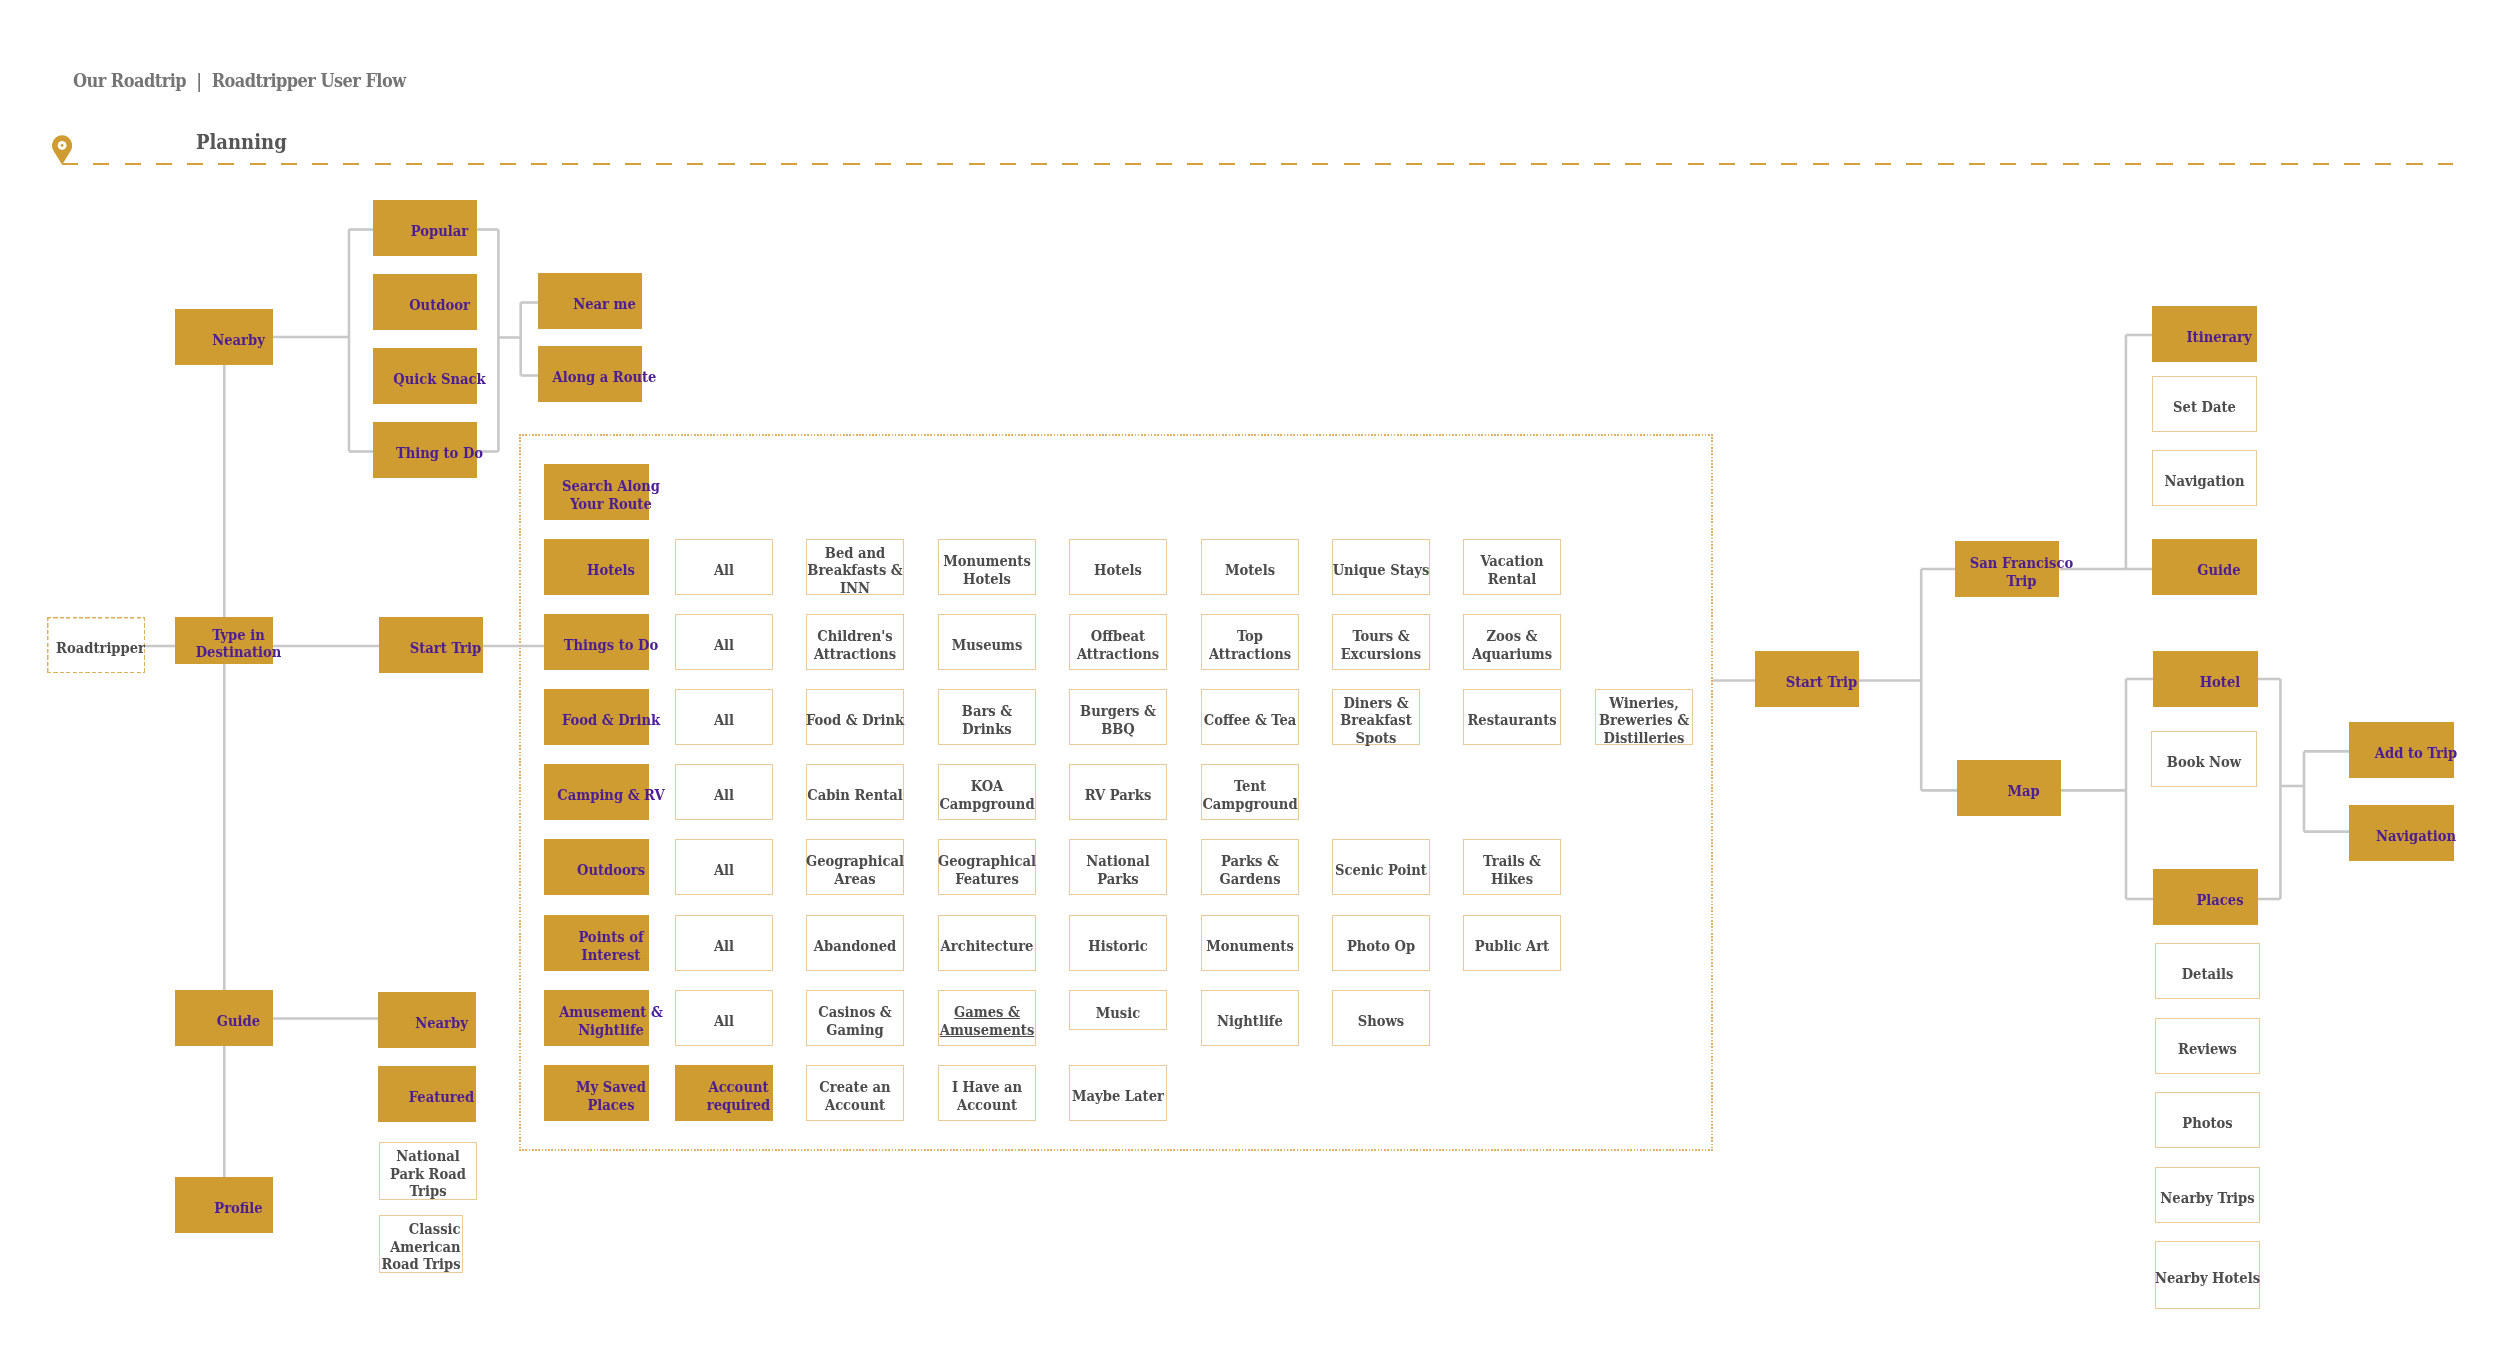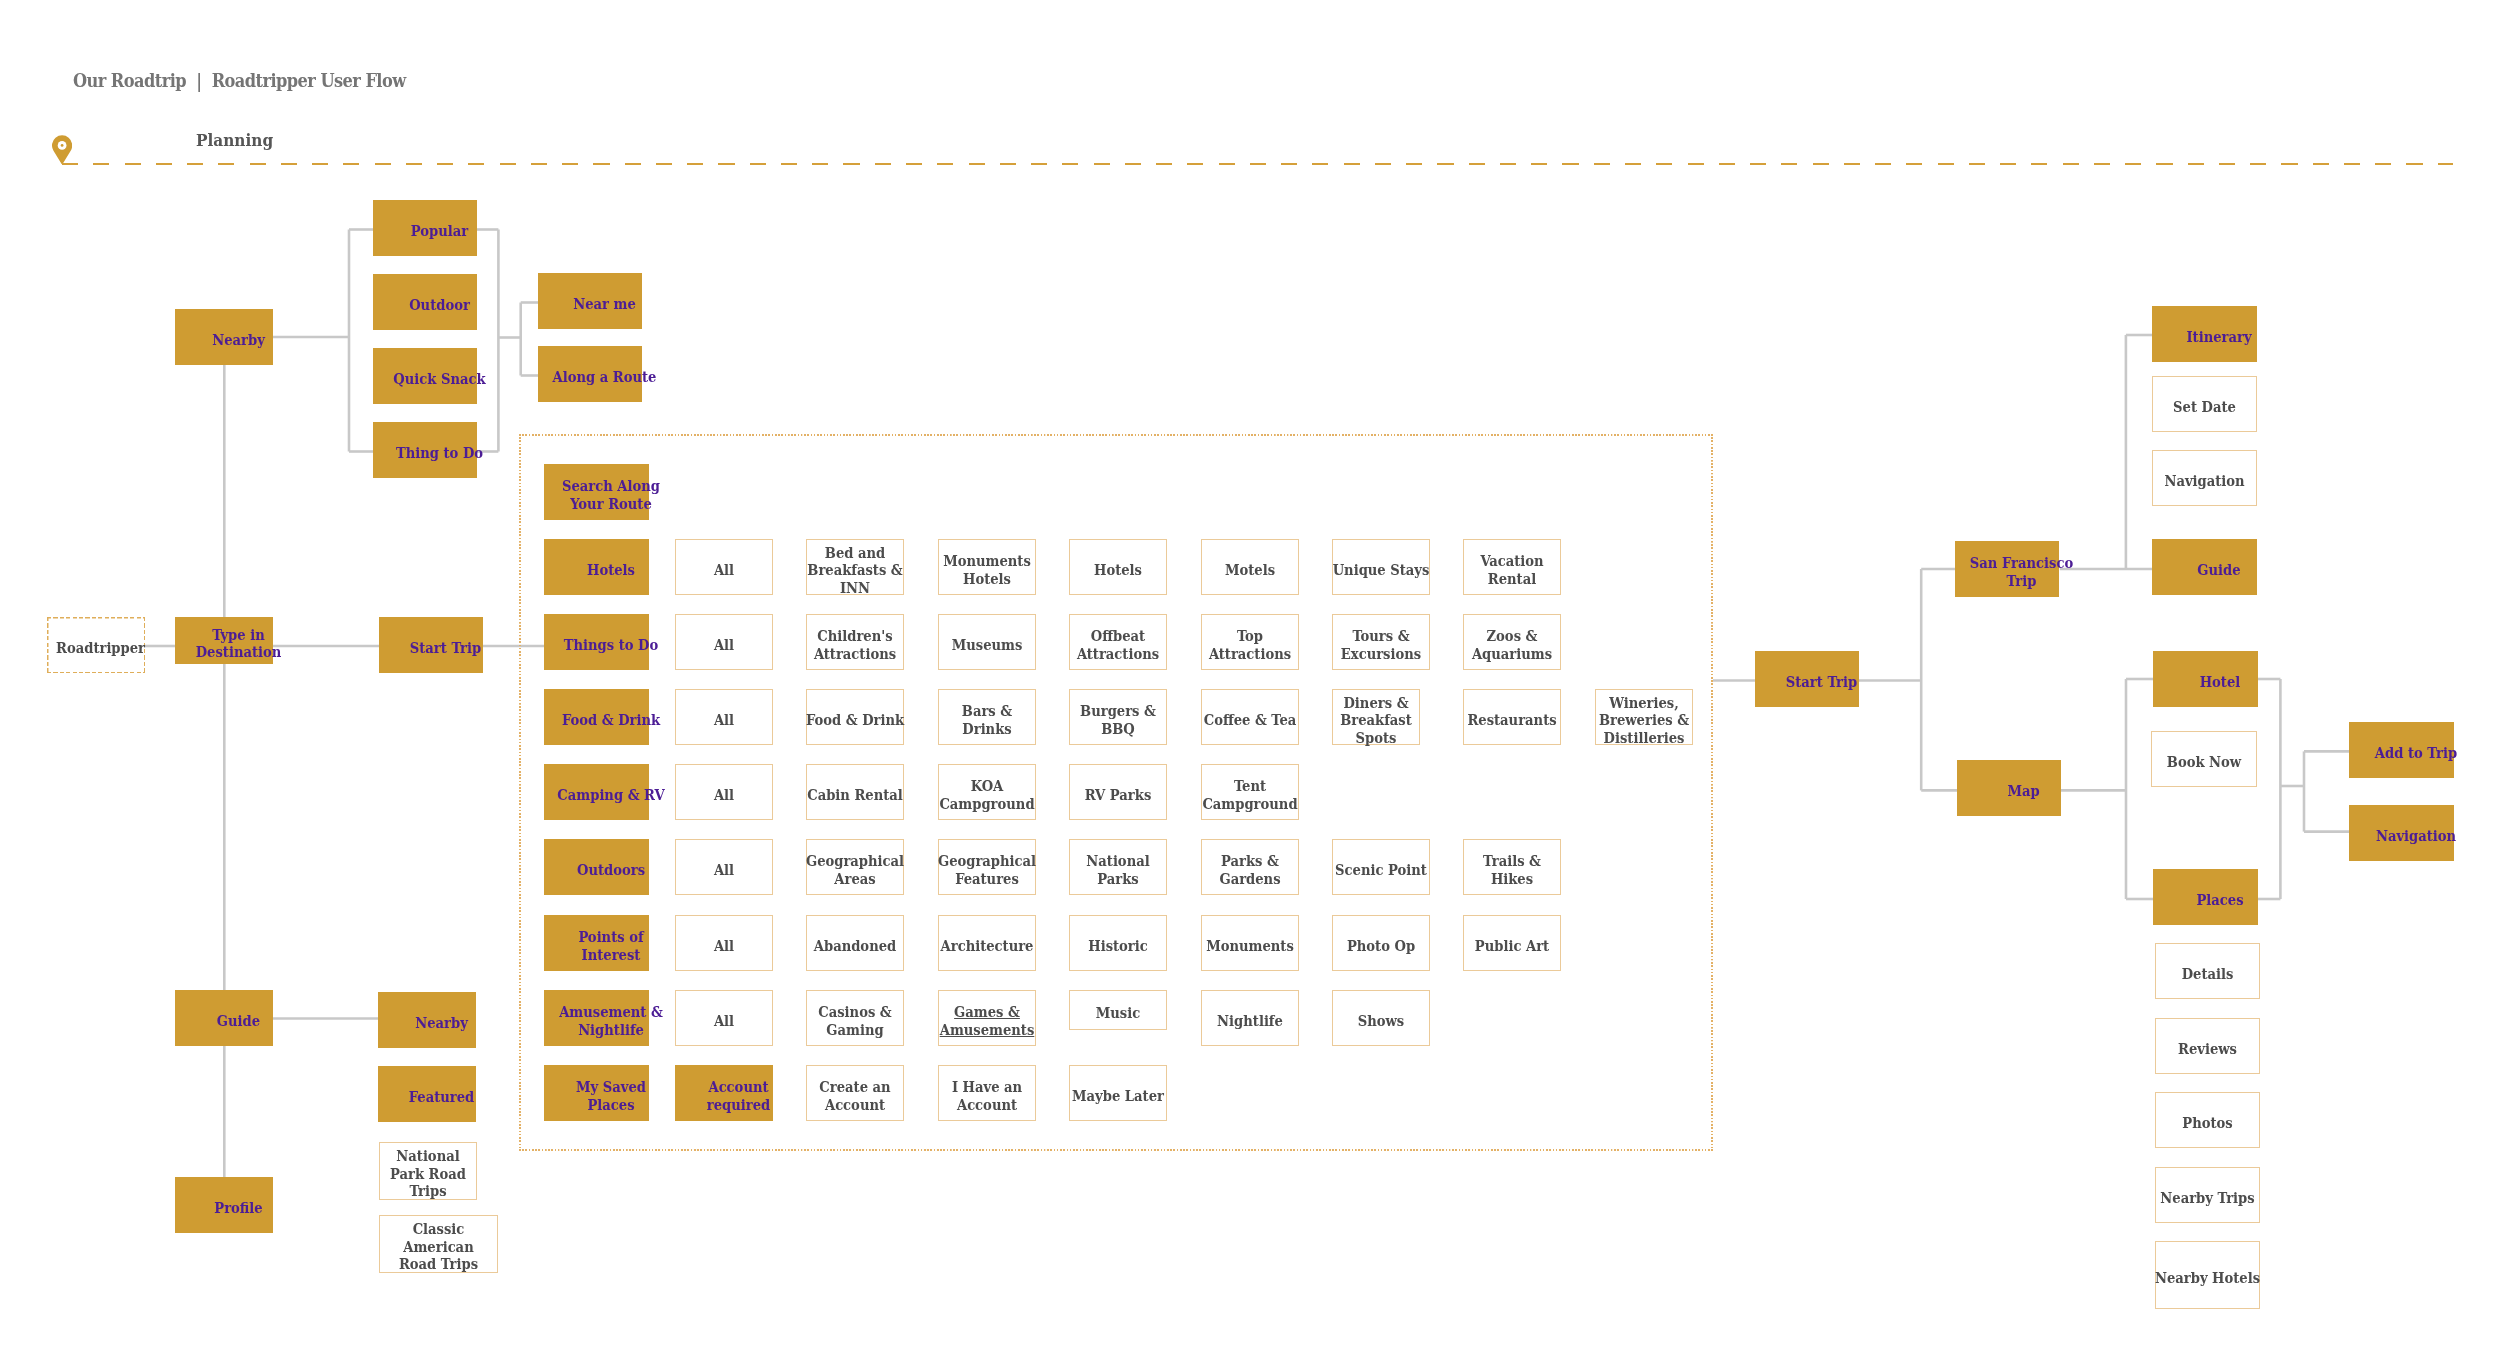--- a/index.html
+++ b/index.html
@@ -5,21 +5,21 @@
   html,body{margin:0;padding:0;background:#ffffff;}
   body{width:2500px;height:1347px;overflow:hidden;
        font-family:"DejaVu Serif Condensed","DejaVu Serif",serif;
        -webkit-font-smoothing:antialiased;}
   #stage{position:relative;width:2500px;height:1347px;background:#ffffff;
          will-change:transform;}
 
   
   #doc-title{position:absolute;will-change:transform;left:73px;top:70px;font-size:18px;font-weight:bold;
              color:#757575;letter-spacing:-0.55px;white-space:pre;}
-  #phase-label{position:absolute;will-change:transform;left:196px;top:130px;font-size:17px;font-weight:bold;
+  #phase-label{position:absolute;will-change:transform;left:196px;top:130px;font-size:20px;font-weight:bold;
                color:#565656;letter-spacing:0px;}
   #phase-pin{position:absolute;left:51.7px;top:134.5px;width:20.2px;height:29.8px;}
   #phase-rule{position:absolute;left:61.7px;top:162.8px;width:2391.5px;height:2.2px;
               background:repeating-linear-gradient(to right,#D5A03A 0 16.1px,
                          rgba(255,255,255,0) 16.1px 31.26px);}
 
   
   .node{position:absolute;box-sizing:border-box;display:flex;align-items:center;
         justify-content:center;text-align:center;line-height:17.6px;
         font-weight:bold;font-size:14.6px;will-change:transform;}
@@ -153,21 +153,21 @@
       <div class="node gold" style="left: 378px; top: 1066px; width: 98px; height: 56px;">
         <span>Featured</span>
       </div>
       <div class="node outline" style="left: 379px; top: 1142px; width: 98px; height: 57.5px;">
         <span>
           <i>National</i>
           <i>Park Road</i>
           <i>Trips</i>
         </span>
       </div>
-      <div class="node outline" style="left: 379px; top: 1214.5px; width: 119px; height: 57.5px;">
+      <div class="node outline" style="left: 379px; top: 1214.5px; width: 84px; height: 57.5px; text-align: right;">
         <span>
           <i>Classic</i>
           <i>American</i>
           <i>Road Trips</i>
         </span>
       </div>
       <div class="node gold" style="left: 544px; top: 464px; width: 105px; height: 56px;">
         <span>
           <i>Search Along</i>
           <i>Your Route</i>

